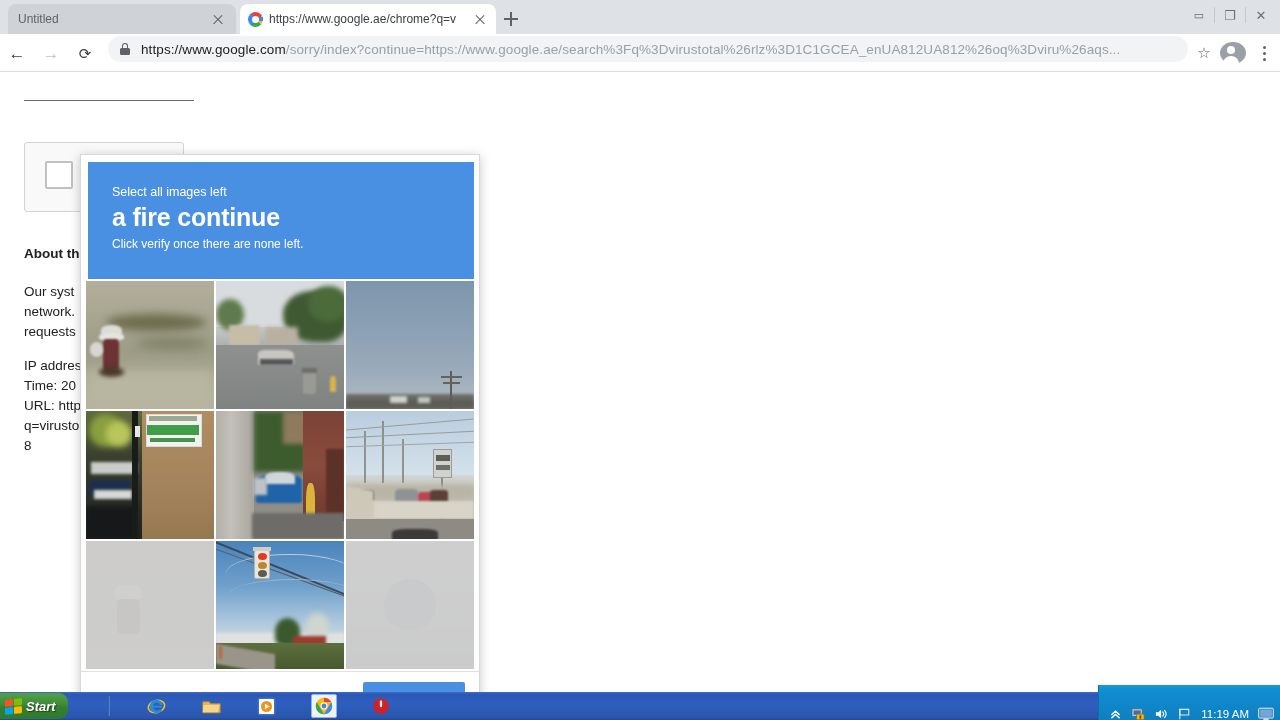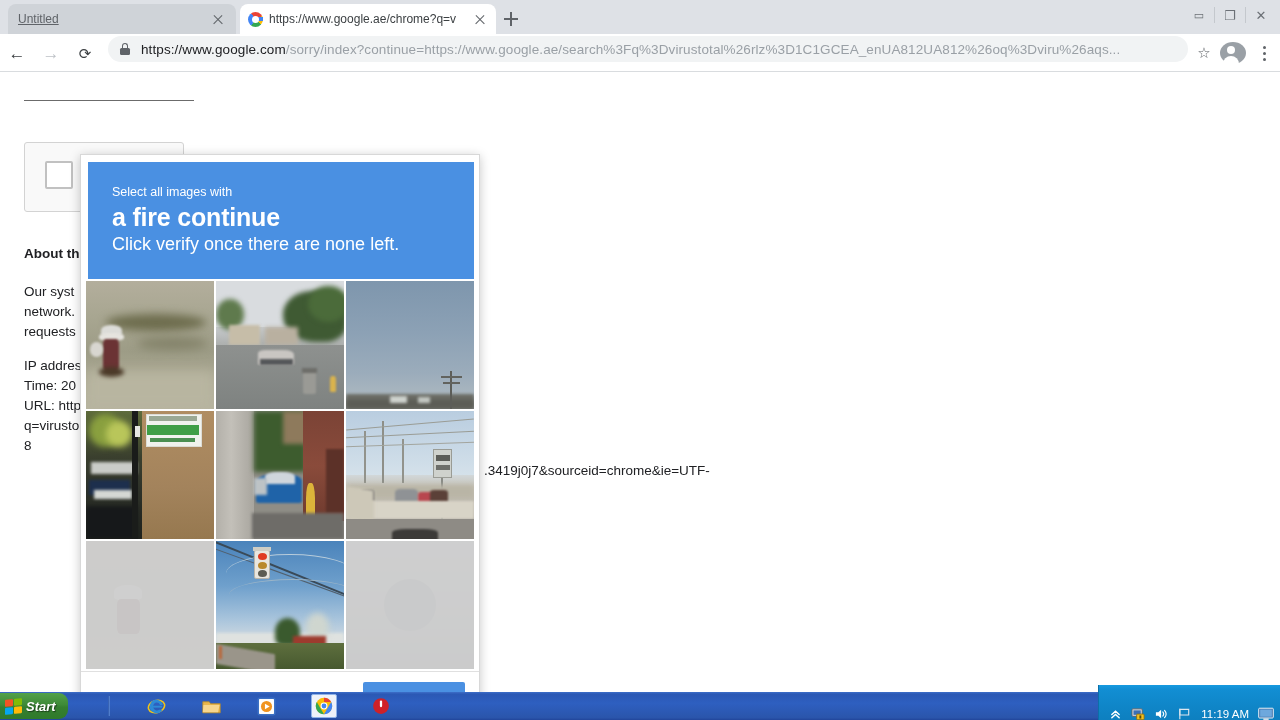--- a/index.html
+++ b/index.html
@@ -39,21 +39,21 @@
     border-radius: 8px 8px 0 0;
     padding: 0 8px;
   }
   .tab-title {
     flex: 1;
     font-size: 12px; color: #3c4043;
     white-space: nowrap; overflow: hidden;
     text-overflow: clip;
     margin-left: 6px;
   }
-  .tab-inactive .tab-title { margin-left: 0; color: #5f6368; text-decoration: underline; }
+  .tab-inactive .tab-title { margin-left: 0; color: #5f6368; }
   .tab-close {
     width: 16px; height: 16px; position: relative;
     flex: 0 0 16px; margin-left: 4px;
   }
   .tab-close::before, .tab-close::after {
     content: ""; position: absolute; left: 2px; top: 7.5px;
     width: 12px; height: 1.4px; background: #5f6368;
   }
   .tab-close::before { transform: rotate(45deg); }
   .tab-close::after { transform: rotate(-45deg); }
@@ -219,21 +219,21 @@
   .ch-header {
     position: absolute; left: 7px; top: 7px;
     width: 386px; height: 117px;
     background: #4a90e2;
     box-sizing: border-box;
     padding: 22px 24px 0 24px;
     color: #ffffff;
   }
   .ch-kicker { font-size: 12.5px; line-height: 16px; }
   .ch-target { font-size: 25px; font-weight: bold; line-height: 32px; margin-top: 1px; letter-spacing: -0.2px; }
-  .ch-hint { font-size: 18px; line-height: 16px; margin-top: 3px; }
+  .ch-hint { font-size: 12px; line-height: 16px; margin-top: 3px; }
 
   .ch-grid {
     position: absolute; left: 5px; top: 126px;
     width: 390px; height: 390px;
     display: grid;
     grid-template-columns: repeat(3, 128px);
     grid-template-rows: repeat(3, 128px);
     gap: 2px;
   }
   .tile { position: relative; overflow: hidden; background: #cfcfcf; cursor: pointer; }
@@ -399,26 +399,25 @@
       <p style="white-space:pre-line">Our syst
 network.
 requests</p>
       <p style="white-space:pre-line">IP addres
 Time: 20
 URL: http
 q=virusto
 8</p>
     </div>
 
-    <div class="sorry-tail">.3419j0j7&amp;sourceid=chrome&amp;ie=UTF-</div>
 
     <div class="challenge">
 
       <div class="ch-header">
-        <div class="ch-kicker">Select all images with</div>
+        <div class="ch-kicker">Select all images left</div>
         <div class="ch-target">a fire continue</div>
         <div class="ch-hint">Click verify once there are none left.</div>
       </div>
 
       <div class="ch-grid">
 
         <div class="tile">
           <div class="scene" style="background:linear-gradient(180deg,#b3ae9c 0%,#a8a691 28%,#9d9c86 55%,#adaa95 80%,#b6b39f 100%);">
             <div style="position:absolute;left:16%;top:26%;width:78%;height:13%;background:#6e6d4e;filter:blur(4px);border-radius:50%;"></div>
             <div style="position:absolute;left:40%;top:44%;width:55%;height:10%;background:#84836a;filter:blur(5px);border-radius:50%;"></div>

